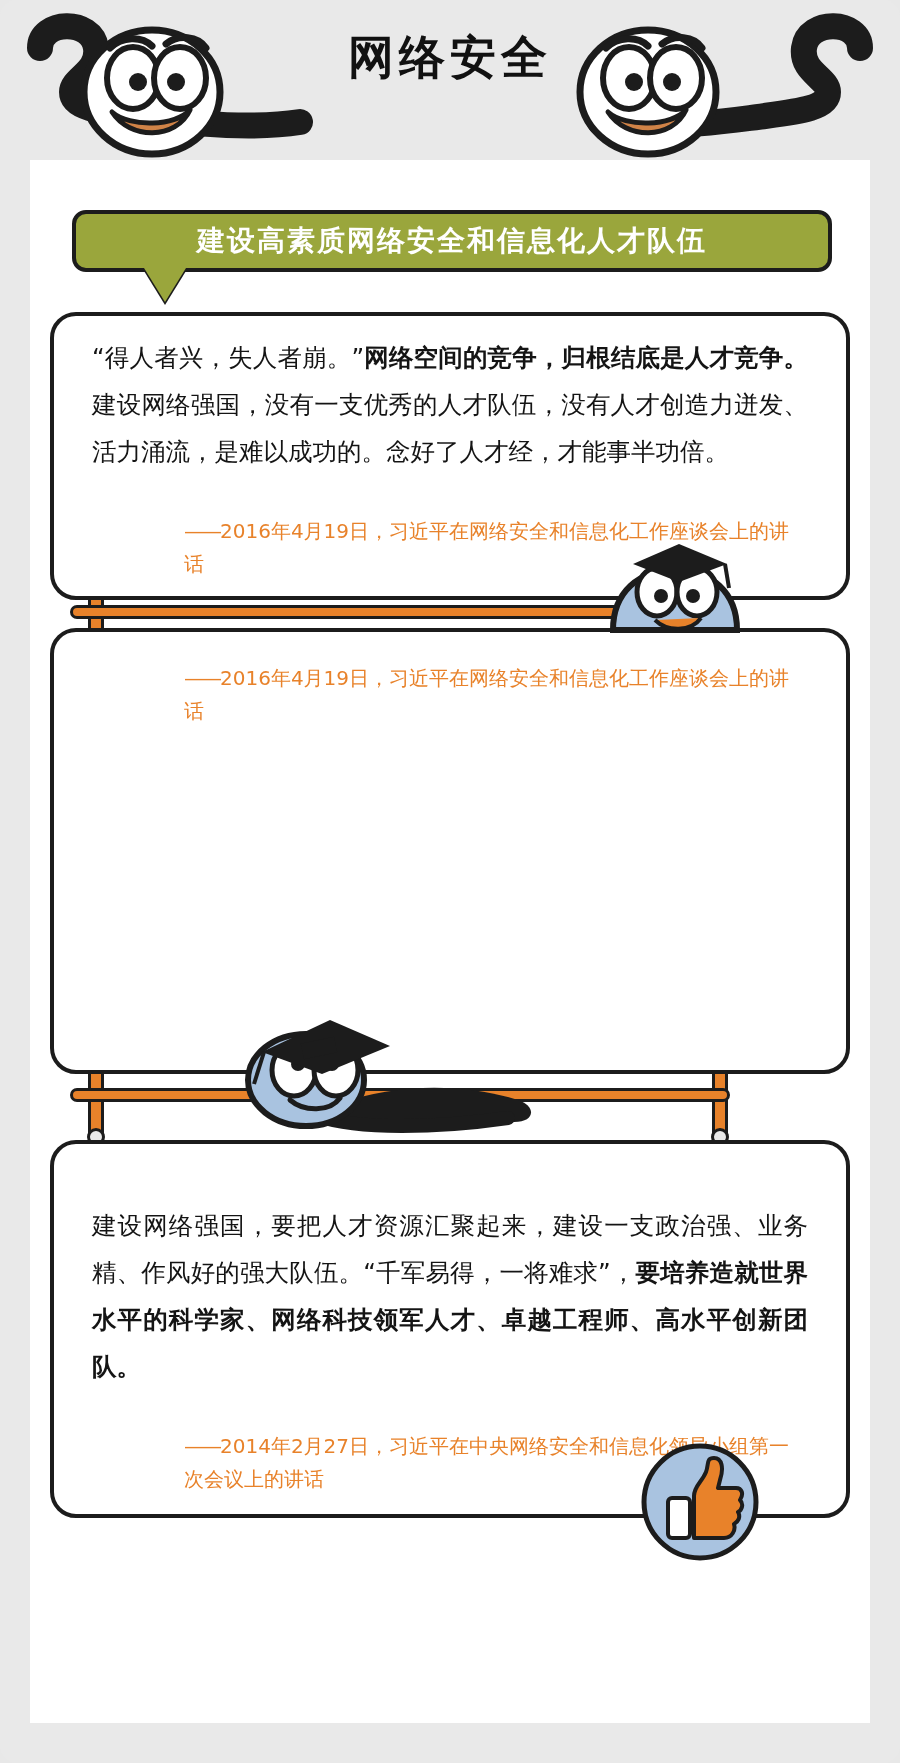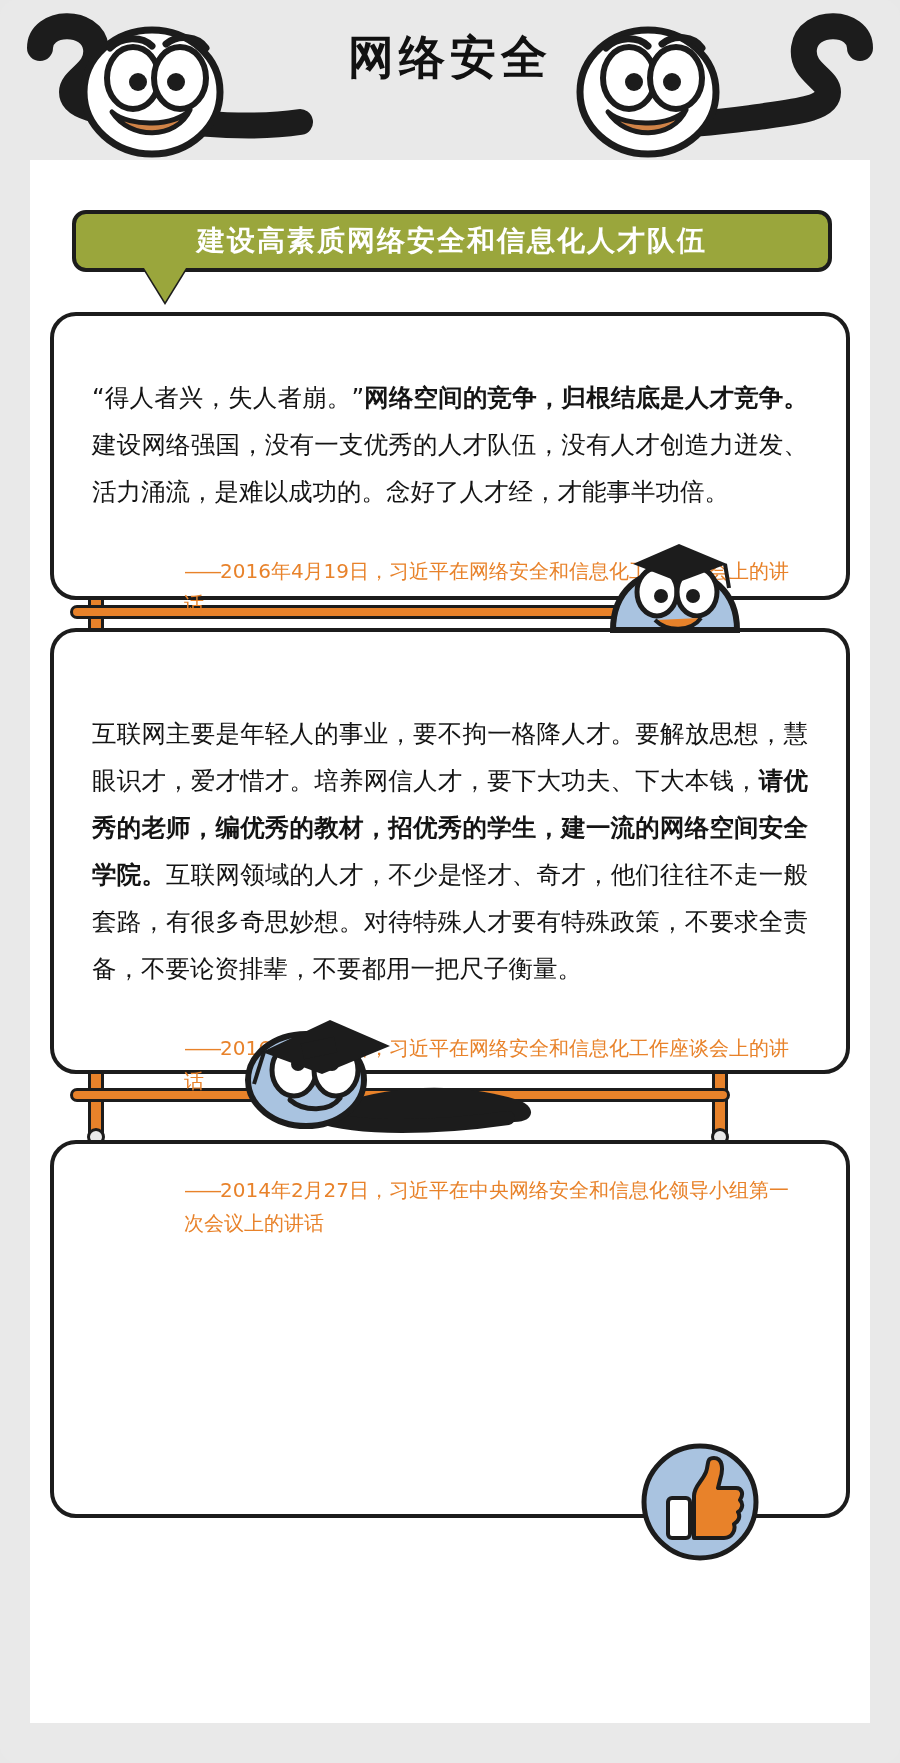--- a/index.html
+++ b/index.html
@@ -121,21 +121,20 @@
     box-sizing: border-box;
     z-index: 5;
   }
   .card-body {
     padding: 18px 38px 10px 38px;
     font-size: 24.5px;
     line-height: 1.92;
     color: #141414;
     text-align: justify;
     font-family: "DejaVu Sans", "Liberation Sans", sans-serif;
-    margin-top: 40px;
   }
   .card-body .b { font-weight: bold; }
   .source {
     padding: 2px 38px 26px 130px;
     color: #e8822a;
     font-size: 20px;
     line-height: 1.65;
     text-indent: 0;
     font-family: "DejaVu Sans", "Liberation Sans", sans-serif;
     margin-top: 28px;
@@ -230,23 +229,20 @@
     <circle cx="56" cy="66" r="7" fill="#1c1c1c"></circle>
     <circle cx="88" cy="66" r="7" fill="#1c1c1c"></circle>
     <path d="M50 90 C 62 102, 86 102, 96 88" fill="#e8822a" stroke="#1c1c1c" stroke-width="4"></path>
 
     <polygon points="28,34 74,14 122,34 74,52" fill="#1c1c1c"></polygon>
     <rect x="58" y="30" width="30" height="14" fill="#1c1c1c"></rect>
     <line x1="120" y1="34" x2="124" y2="58" stroke="#1c1c1c" stroke-width="4"></line>
   </svg>
 
   <div class="card" style="top:628px; height:446px;">
-    <div class="card-body" style="padding-top:38px;">
-      <span>互联网主要是年轻人的事业，要不拘一格降人才。要解放思想，慧眼识才，爱才惜才。培养网信人才，要下大功夫、下大本钱，</span><span class="b">请优秀的老师，编优秀的教材，招优秀的学生，建一流的网络空间安全学院。</span><span>互联网领域的人才，不少是怪才、奇才，他们往往不走一般套路，有很多奇思妙想。对待特殊人才要有特殊政策，不要求全责备，不要论资排辈，不要都用一把尺子衡量。</span>
-    </div>
     <div class="source">
       <span class="dash">——</span><span>2016年4月19日，习近平在网络安全和信息化工作座谈会上的讲话</span>
     </div>
   </div>
 
   <svg class="mascot" style="left:218px; top:1012px;" width="330" height="122" viewBox="0 0 330 122">
 
     <path d="M120 92 C 180 70, 250 72, 300 88 C 318 94, 318 110, 296 110 C 240 110, 170 110, 126 106 Z" fill="#1c1c1c"></path>
     <path d="M100 104 C 140 118, 220 116, 290 106" fill="none" stroke="#1c1c1c" stroke-width="14" stroke-linecap="round"></path>
 
@@ -256,20 +252,23 @@
     <circle cx="80" cy="52" r="7" fill="#1c1c1c"></circle>
     <circle cx="114" cy="52" r="7" fill="#1c1c1c"></circle>
     <path d="M72 88 C 86 100, 112 100, 122 86" fill="none" stroke="#1c1c1c" stroke-width="5" stroke-linecap="round"></path>
 
     <polygon points="44,40 112,8 172,34 104,62" fill="#1c1c1c"></polygon>
     <rect x="84" y="28" width="34" height="16" fill="#1c1c1c" transform="rotate(-12 101 36)"></rect>
     <line x1="46" y1="40" x2="36" y2="72" stroke="#1c1c1c" stroke-width="4"></line>
   </svg>
 
   <div class="card" style="top:1140px; height:378px;">
+    <div class="card-body" style="padding-top:58px;">
+      <span>建设网络强国，要把人才资源汇聚起来，建设一支政治强、业务精、作风好的强大队伍。“千军易得，一将难求”，</span><span class="b">要培养造就世界水平的科学家、网络科技领军人才、卓越工程师、高水平创新团队。</span>
+    </div>
     <div class="source">
       <span class="dash">——</span><span>2014年2月27日，习近平在中央网络安全和信息化领导小组第一次会议上的讲话</span>
     </div>
   </div>
 
   <svg class="thumb-badge" style="left:640px; top:1442px;" width="120" height="120" viewBox="0 0 120 120">
     <circle cx="60" cy="60" r="56" fill="#a9c3e0" stroke="#1c1c1c" stroke-width="5"></circle>
     <rect x="28" y="56" width="22" height="40" rx="4" fill="#ffffff" stroke="#1c1c1c" stroke-width="4"></rect>
     <path d="M54 96 L54 54 C54 44, 62 40, 66 30 C 69 22, 66 16, 74 16 C 82 16, 84 26, 80 38
              L78 46 L96 46 C 102 46, 104 52, 100 58 C 104 62, 102 68, 98 70

